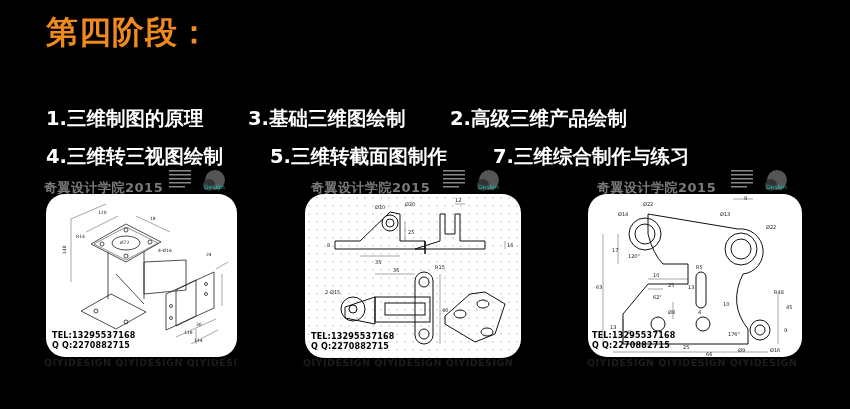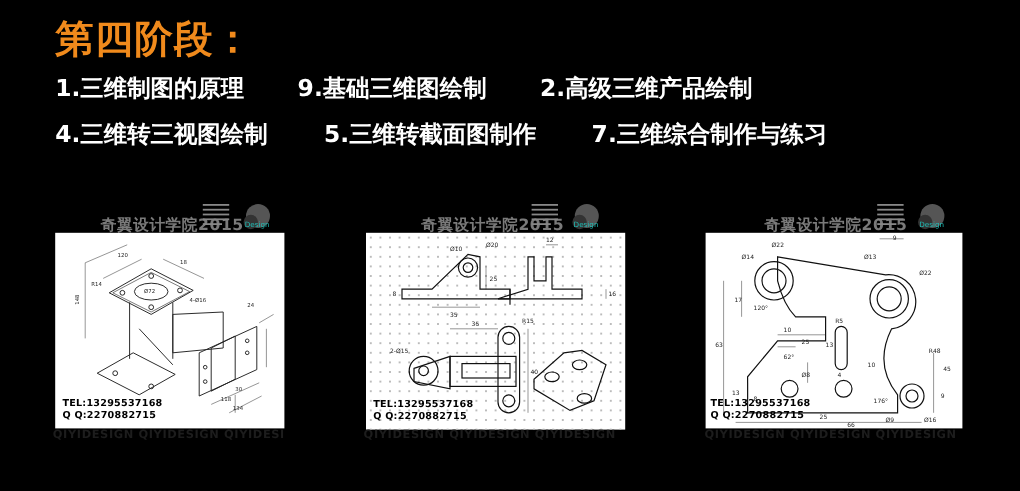--- a/index.html
+++ b/index.html
@@ -1,36 +1,36 @@
 <!DOCTYPE html>
 <html><head>
 <meta charset="utf-8">
 <style>
   html,body{margin:0;padding:0;background:#000;}
   body{width:850px;height:409px;position:relative;overflow:hidden;font-family:"DejaVu Sans","Liberation Sans",sans-serif;}
   .heading{position:absolute;left:46px;top:11px;color:#f08a1c;font-size:32px;font-weight:bold;letter-spacing:1px;}
   .row{position:absolute;left:46px;color:#fff;font-size:19.5px;font-weight:bold;white-space:nowrap;}
-  .row span{position:absolute;white-space:nowrap;}
+  .row span{position:absolute;white-space:nowrap;margin-top:45px;}
   .panel{position:absolute;top:163px;width:196px;height:218px;}
-  .wm-title{position:absolute;left:4px;top:16px;color:#7a7a7a;font-size:13px;font-weight:bold;letter-spacing:0.5px;font-family:"DejaVu Sans",sans-serif;margin-left:40px;}
+  .wm-title{position:absolute;left:4px;top:16px;color:#7a7a7a;font-size:13px;font-weight:bold;letter-spacing:0.5px;font-family:"DejaVu Sans",sans-serif;}
   .logo{position:absolute;top:4px;width:66px;height:30px;}
-  .sheet{position:absolute;left:6px;top:31px;width:191px;height:163px;background:#fff;overflow:hidden;}
+  .sheet{position:absolute;left:6px;top:31px;width:191px;height:163px;background:#fff;overflow:hidden;border-radius:19px;}
   .sheet.grid{background-color:#fff;background-image:radial-gradient(#bbb 0.6px,transparent 0.8px);background-size:8px 8px;}
   .contact{position:absolute;left:6px;font-size:8px;font-weight:bold;color:#000;line-height:10px;font-family:"DejaVu Sans",sans-serif;letter-spacing:0.2px;}
   .wm-bottom{position:absolute;left:4px;top:194px;width:192px;height:10px;color:#1d1d1d;font-size:9.5px;font-weight:bold;letter-spacing:0.5px;white-space:nowrap;overflow:hidden;font-family:"DejaVu Sans",sans-serif;}
   svg{display:block;}
 </style>
 </head>
 <body>
 
 <div class="heading">第四阶段：</div>
 
 <div class="row" style="top:60px;">
   <span style="left:0;">1.三维制图的原理</span>
-  <span style="left:202px;">9.基础三维图绘制</span>
+  <span style="left:202px;">3.基础三维图绘制</span>
   <span style="left:404px;">2.高级三维产品绘制</span>
 </div>
 <div class="row" style="top:98px;">
   <span style="left:0;">4.三维转三视图绘制</span>
   <span style="left:224px;">5.三维转截面图制作</span>
   <span style="left:447px;">7.三维综合制作与练习</span>
 </div>
 
 <div class="panel" style="left:40px;">
   <div class="wm-title">奇翼设计学院2015</div>

